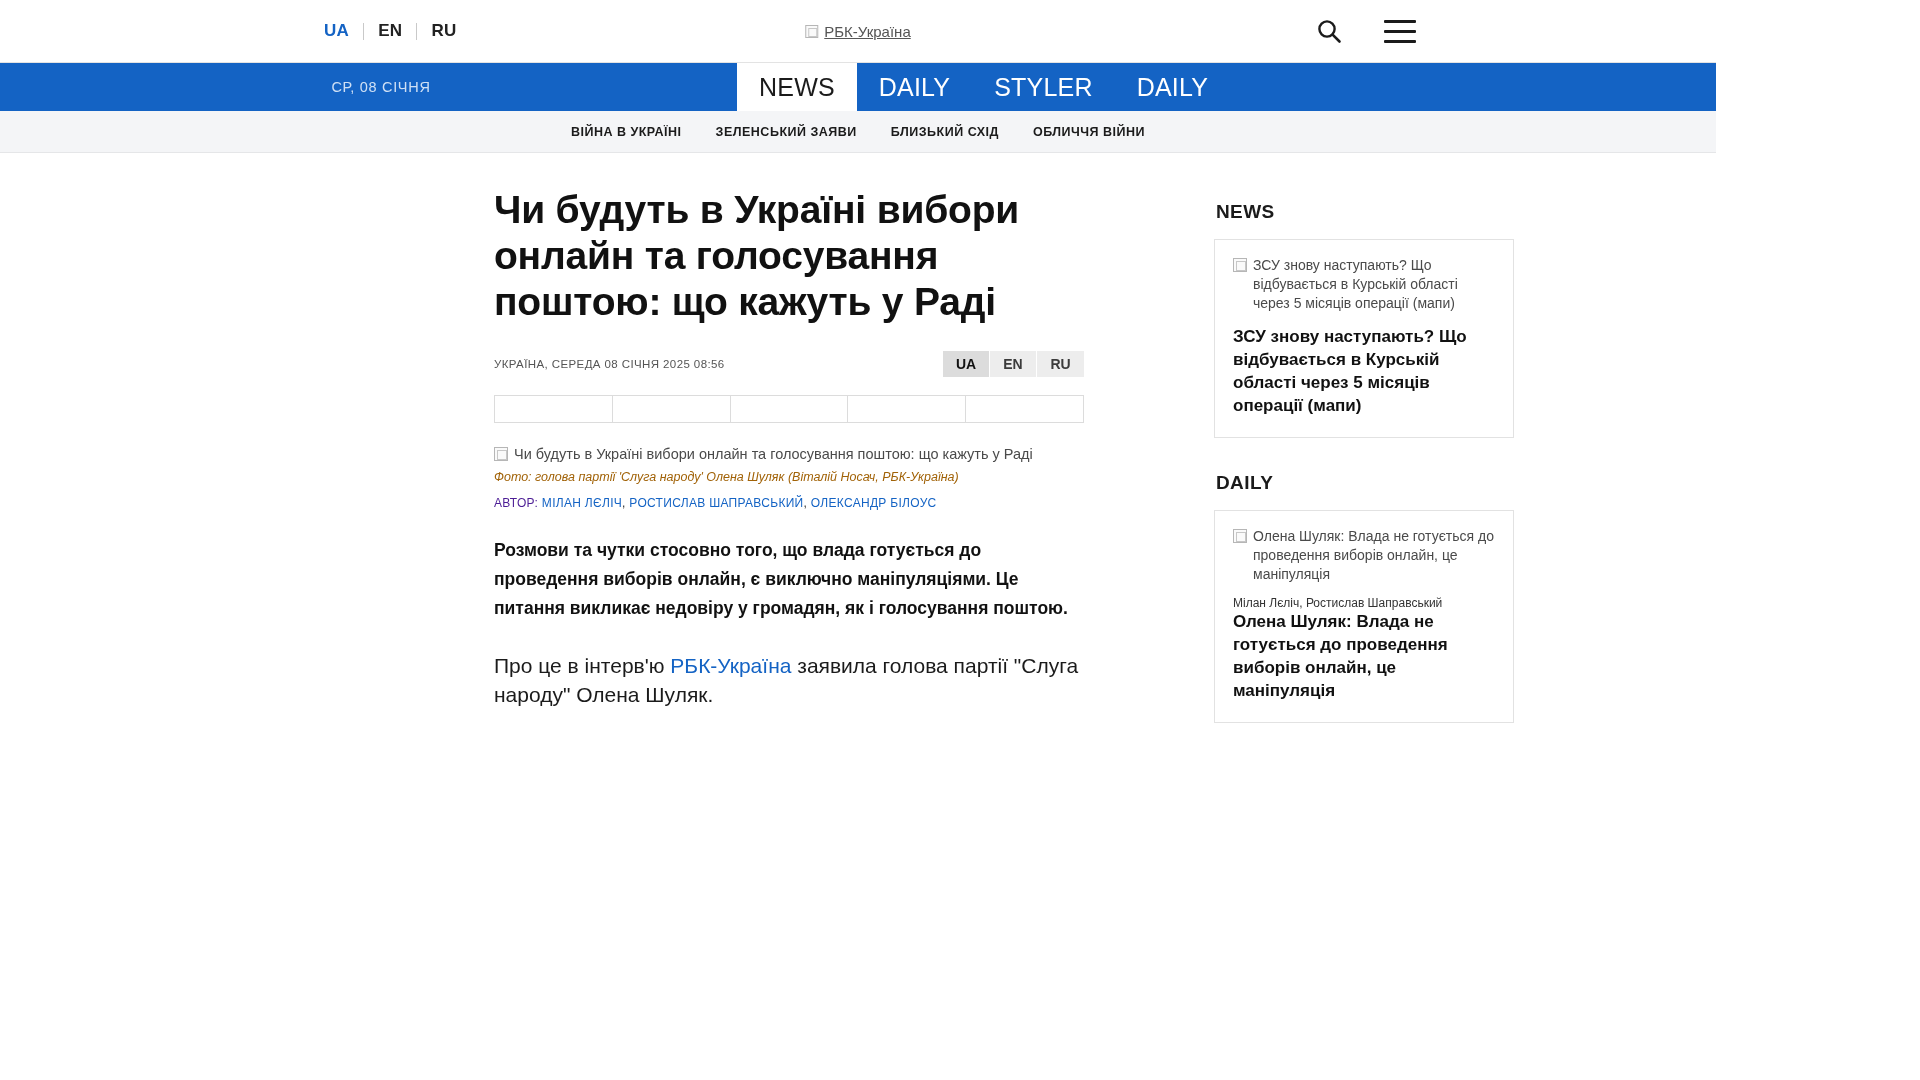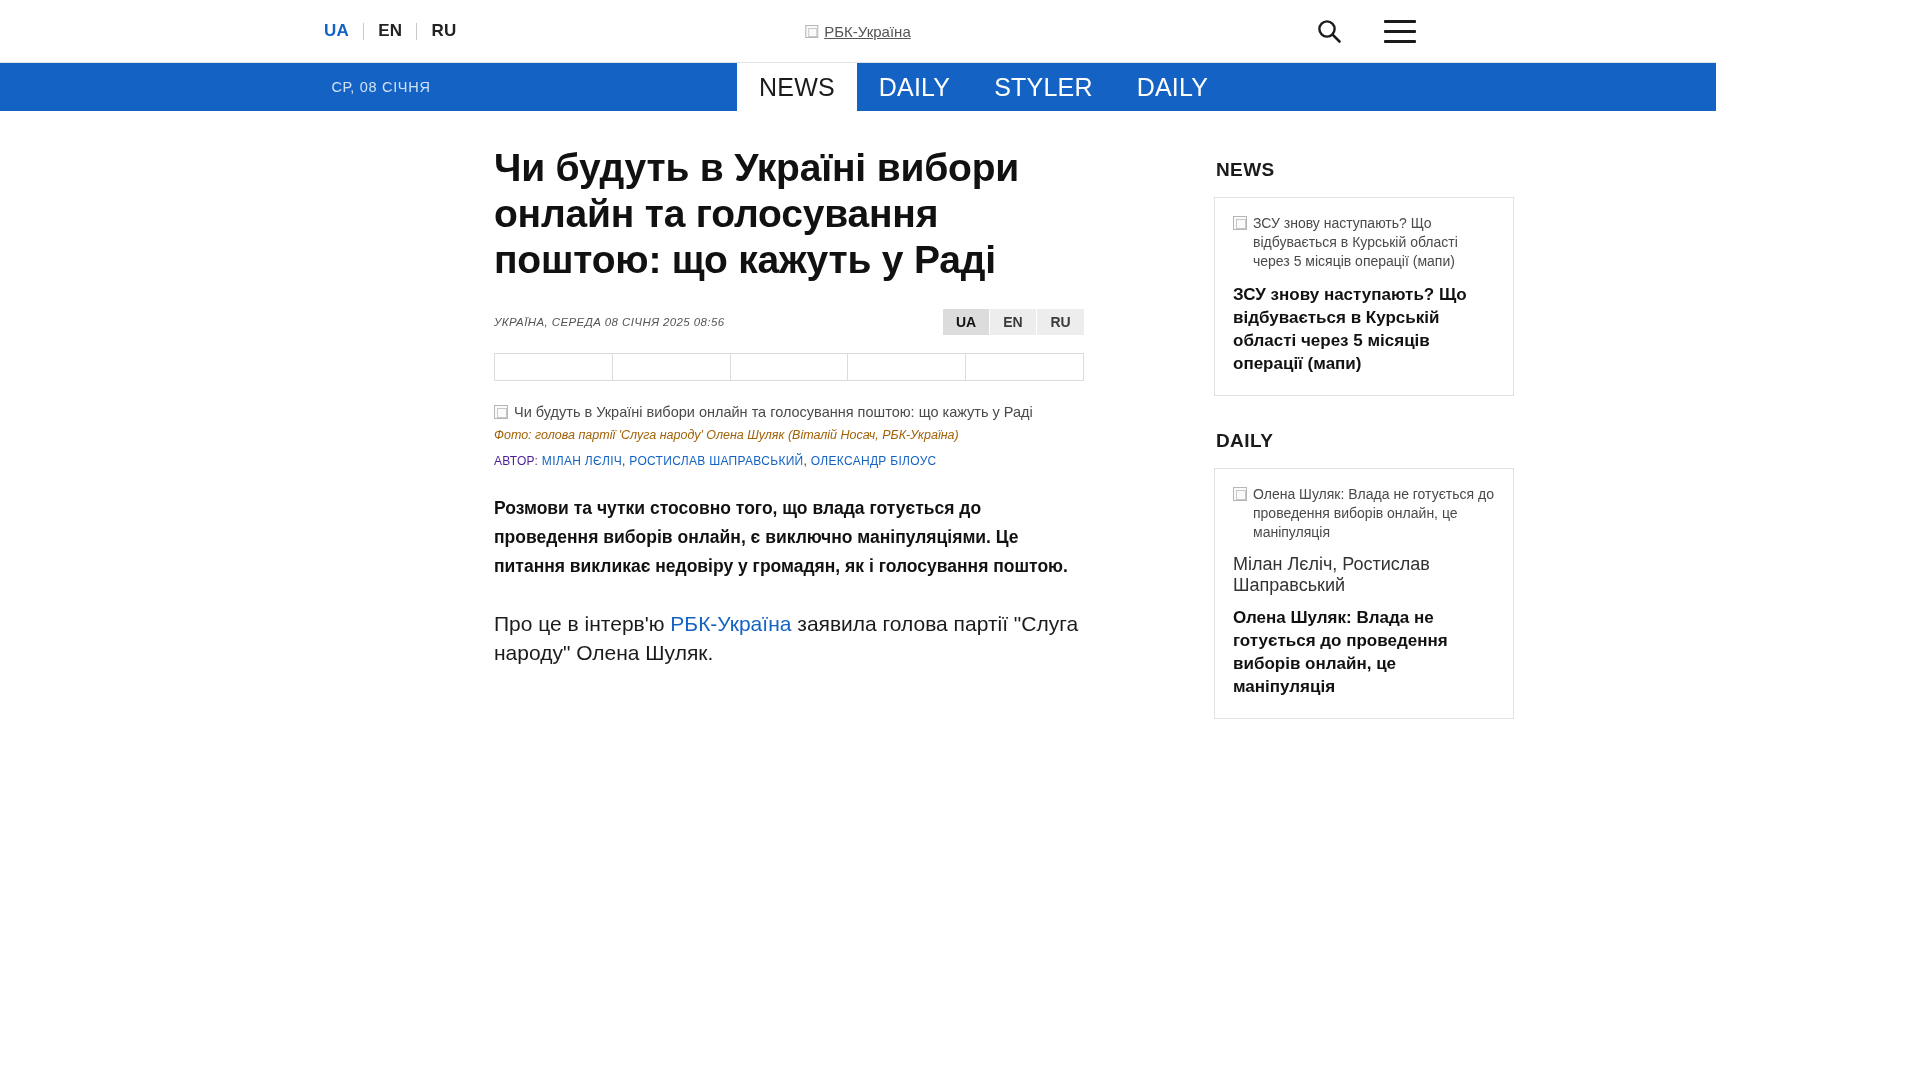--- a/index.html
+++ b/index.html
@@ -142,21 +142,20 @@
     display: flex;
     align-items: center;
     justify-content: space-between;
     margin-bottom: 18px;
   }
   .meta-text {
     font-size: 11.5px;
     color: #555;
     letter-spacing: .4px;
     text-transform: uppercase;
-    font-style: italic;
   }
   .lang-pills { display: flex; }
   .pill {
     min-width: 47px;
     height: 26px;
     display: flex; align-items: center; justify-content: center;
     font-size: 14px;
     font-weight: bold;
     color: #3b3b3b;
     background: #ededed;
@@ -262,23 +261,23 @@
     background: #fafafa;
     margin-top: 2px;
     position: relative;
   }
   .card-img-alt .bi::after{
     content:"";
     position:absolute; left:2px; top:2px; width:8px; height:8px;
     border:1px solid #c7c7c7;
   }
   .card-authors {
-    font-size: 18px;
+    font-size: 12px;
     color: #333;
-    margin-bottom: 10px;
+    margin-bottom: 0;
   }
   .card-title {
     font-size: 17px;
     line-height: 23px;
     font-weight: bold;
     color: #111;
     text-decoration: none;
     display: block;
   }
 </style>
@@ -320,20 +319,26 @@
   <div class="bluebar">
     <div class="date-label">СР, 08 СІЧНЯ</div>
     <nav class="sections">
       <a class="section-tab active" href="#">NEWS</a>
       <a class="section-tab" href="#">DAILY</a>
       <a class="section-tab" href="#">STYLER</a>
       <a class="section-tab" href="#">DAILY</a>
     </nav>
   </div>
 
+  <div class="subbar">
+    <a href="#">ВІЙНА В УКРАЇНІ</a>
+    <a href="#">ЗЕЛЕНСЬКИЙ ЗАЯВИ</a>
+    <a href="#">БЛИЗЬКИЙ СХІД</a>
+    <a href="#">ОБЛИЧЧЯ ВІЙНИ</a>
+  </div>
 
   <div class="content">
 
     <article class="article">
 
       <h1 class="headline">Чи будуть в Україні вибори онлайн та голосування поштою: що кажуть у Раді</h1>
 
       <div class="meta-row">
         <div class="meta-text">УКРАЇНА, СЕРЕДА 08 СІЧНЯ 2025 08:56</div>
         <div class="lang-pills">

